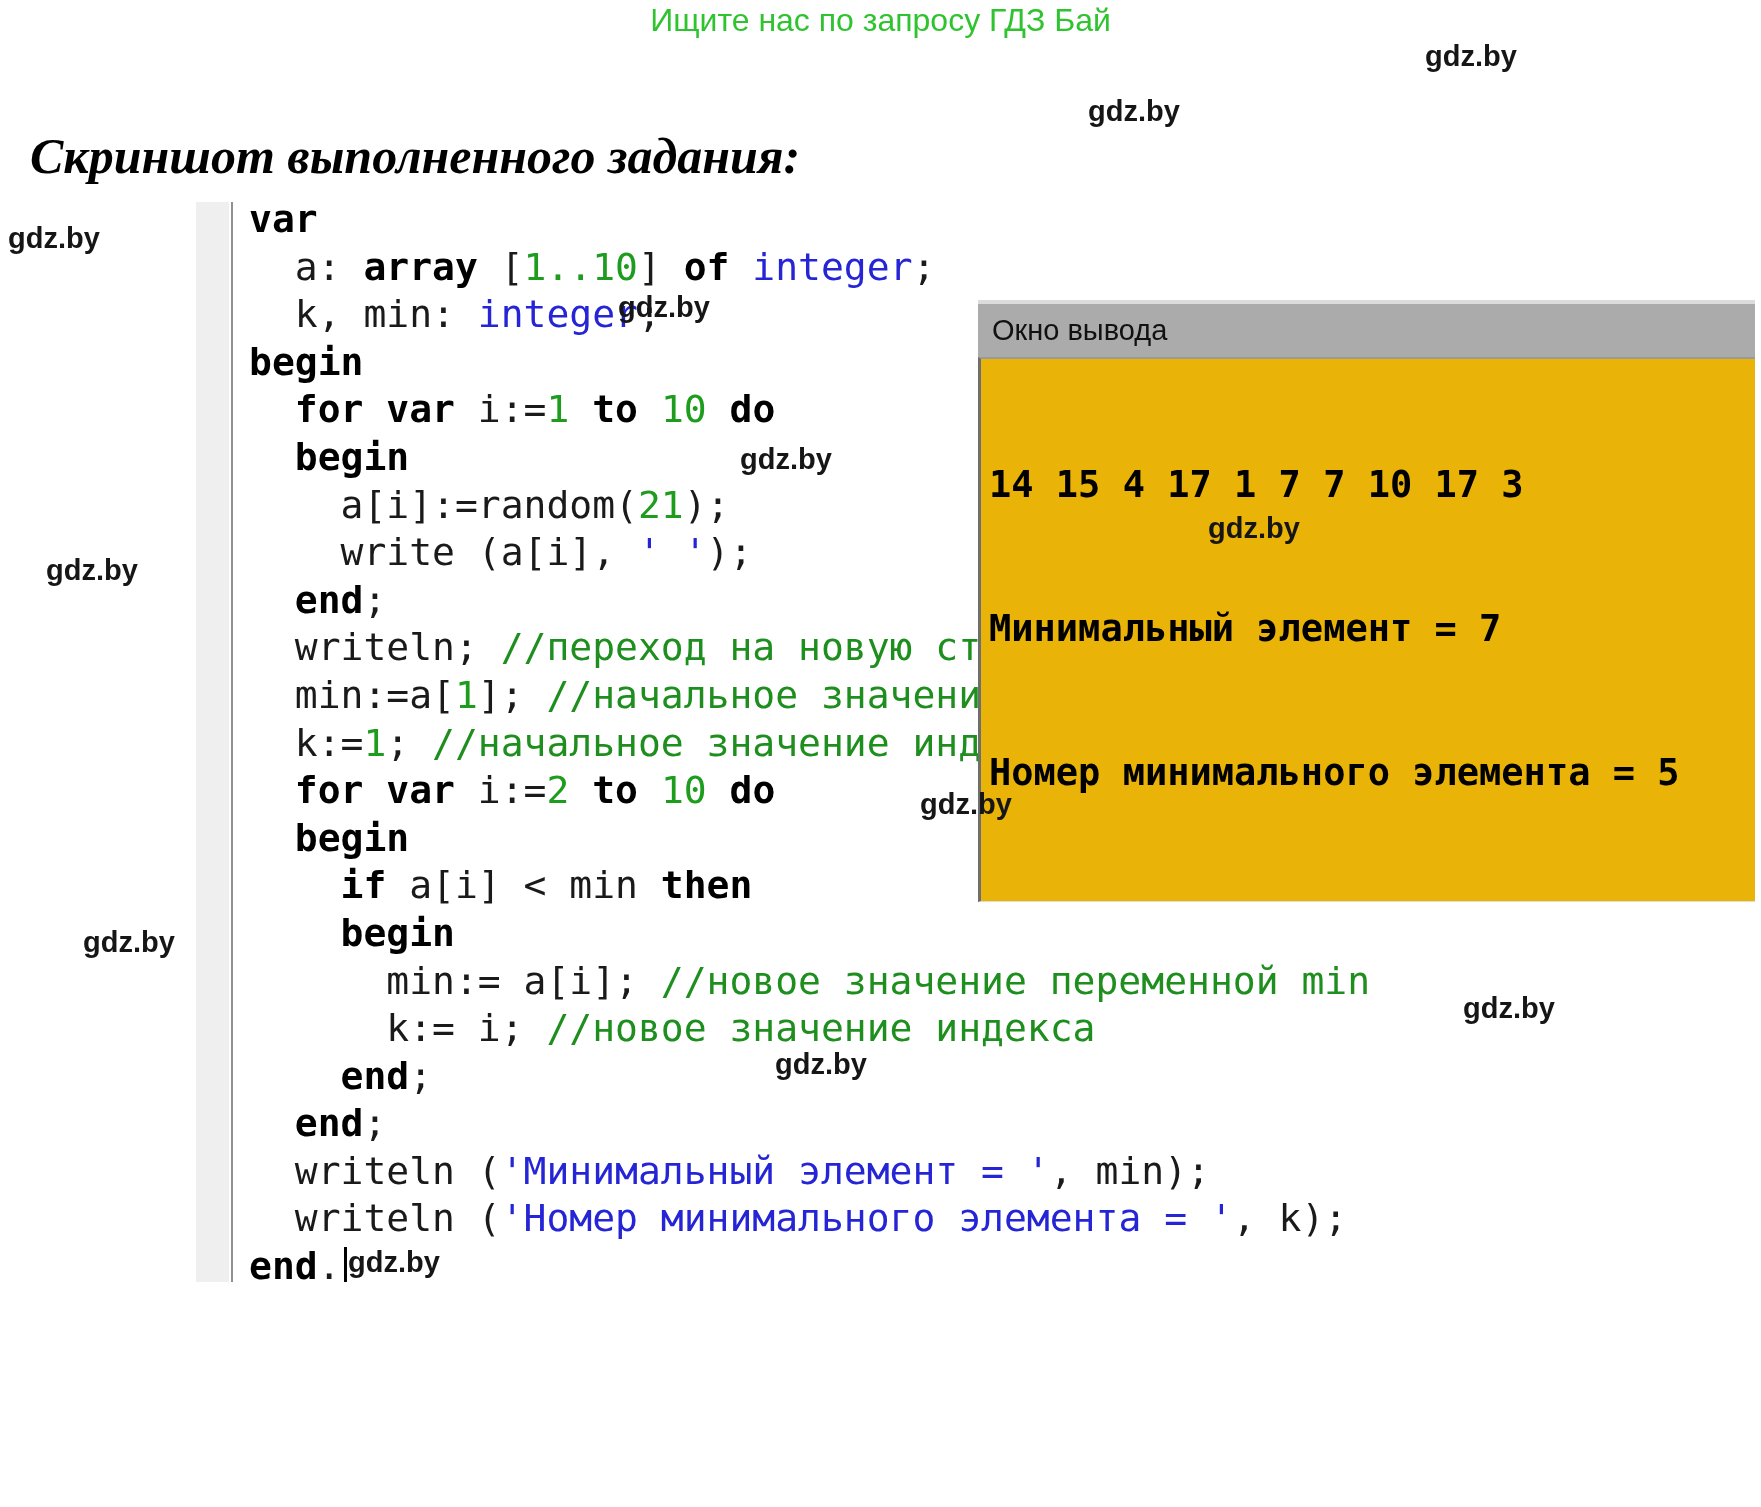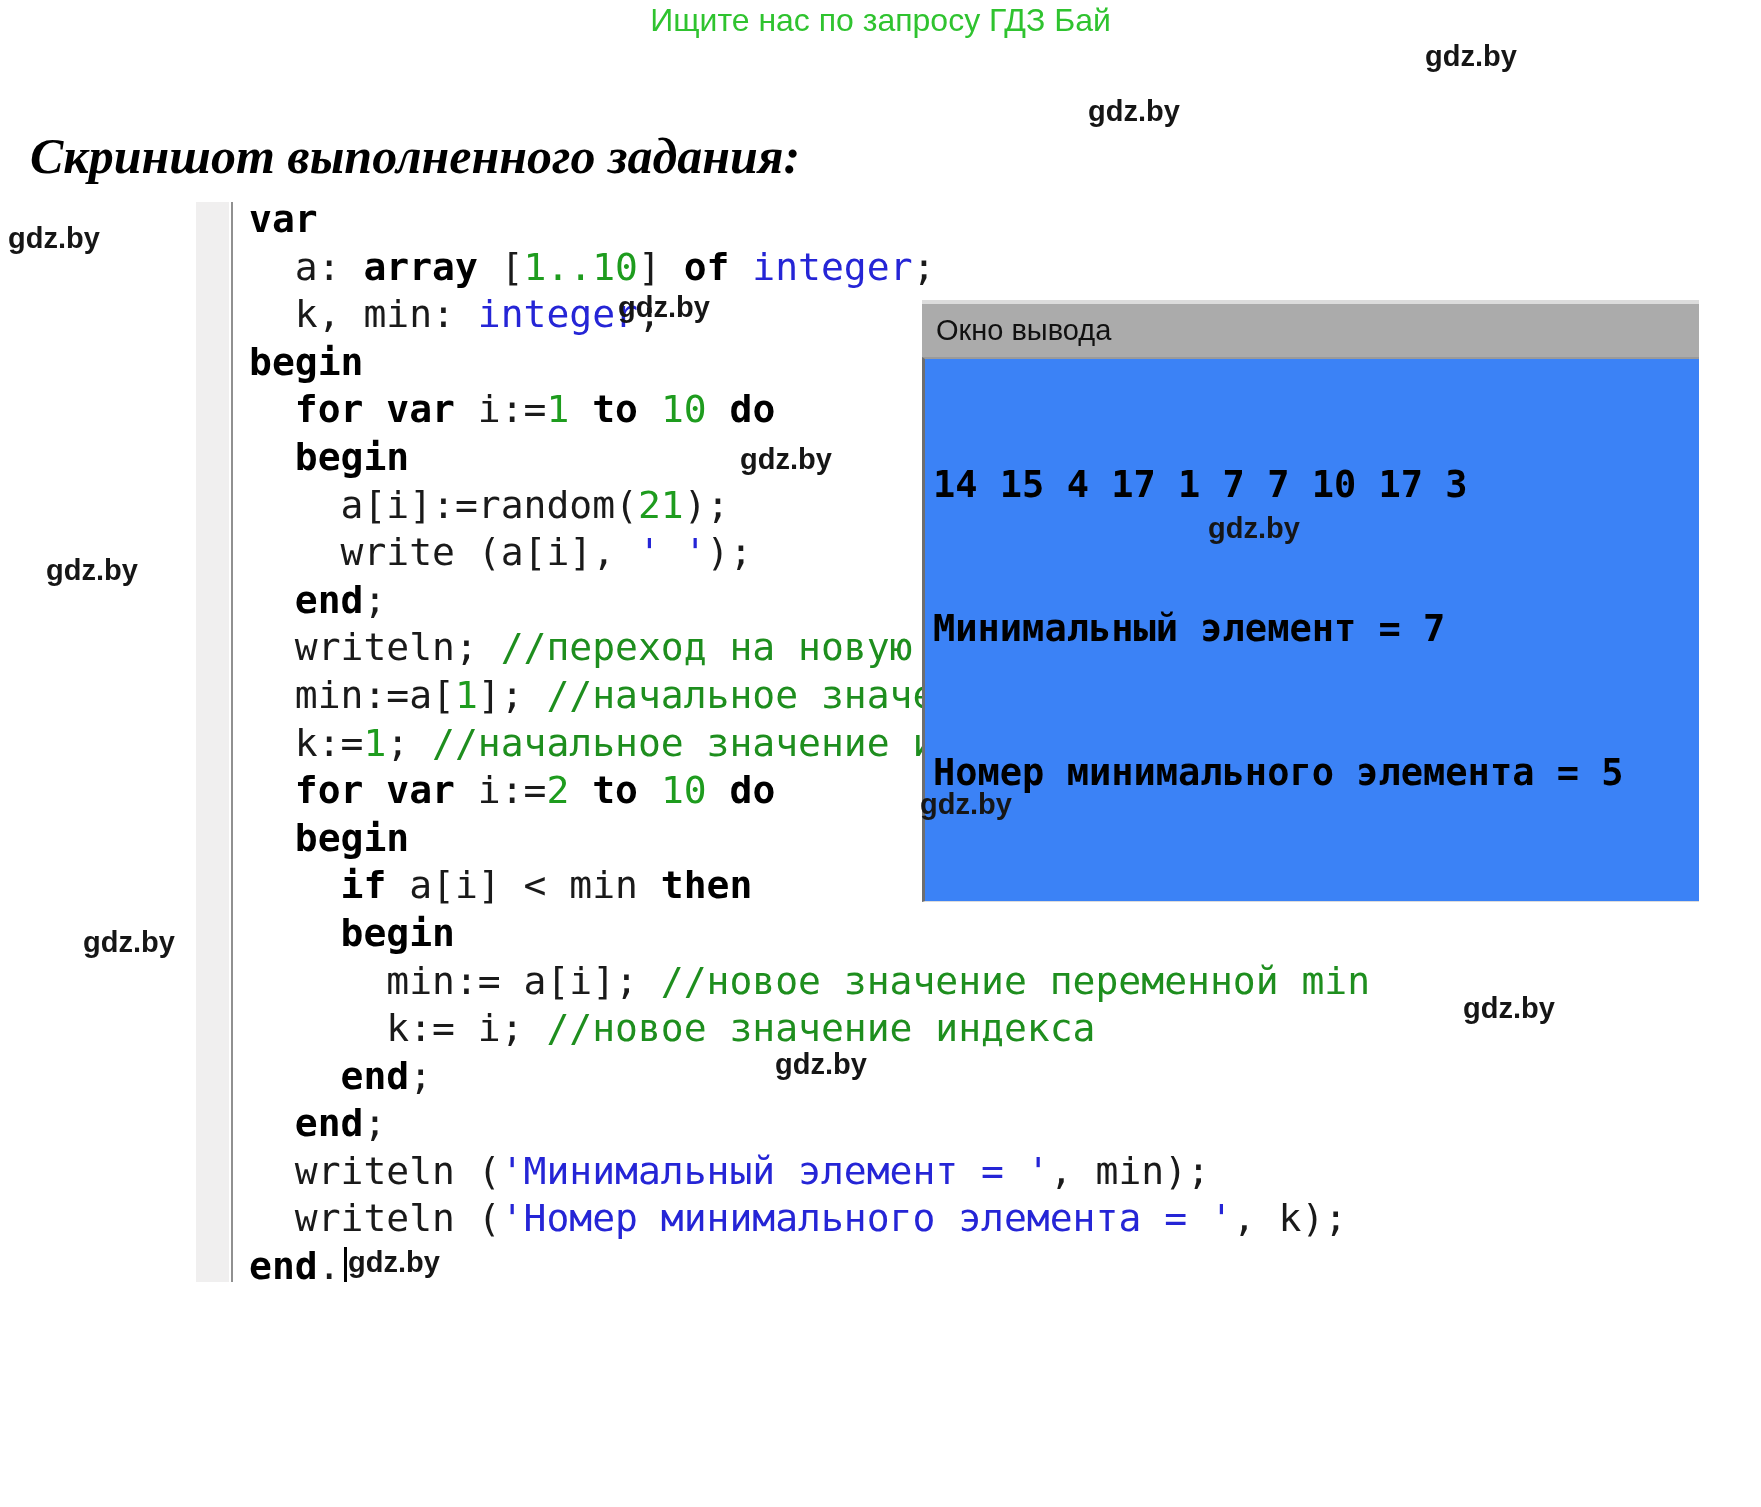--- a/index.html
+++ b/index.html
@@ -27,24 +27,24 @@
   .code-line{height:47.6px;}
   .kw{font-weight:700;color:var(--kw,#000);}
   .txt{color:var(--code,#1a1a1a);}
   .num{color:var(--num,#1e9c1e);}
   .com{color:var(--com,#1e8e1e);}
   .str{color:var(--str,#2525d6);}
   .typ{color:var(--typ,#2525d6);}
   .cursor{display:inline-block;width:3px;height:40px;background:#000;
     vertical-align:-8px;margin-left:3px;}
   
-  .owin{position:absolute;left:922px;top:300px;width:777px;z-index:3;}
+  .owin{position:absolute;left:978px;top:300px;width:777px;z-index:3;}
   .owin-bar{height:53px;background:var(--bar,#ababab);border-top:4px solid #dcdcdc;
     display:flex;align-items:center;padding-left:14px;font-size:29px;color:#111;}
-  .owin-body{background:#3b82f6;border-left:3px solid #6e6e6e;border-top:2px solid #9a9a9a;
+  .owin-body{background:#eab308;border-left:3px solid #6e6e6e;border-top:2px solid #9a9a9a;
     border-bottom:1px solid #dcdcdc;padding:6px 0 8px 8px;
     font-family:"DejaVu Sans Mono",monospace;font-weight:700;font-size:37px;line-height:48px;
     color:#000;white-space:pre;}
   
   .wm{position:absolute;font-size:29px;color:#161616;z-index:5;white-space:nowrap;font-weight:bold;}
   
   .footer{position:absolute;left:0;top:1462px;width:100%;text-align:center;
     font-size:33px;color:var(--purple,#4f1f86);white-space:pre;}
 </style>
 </head>

